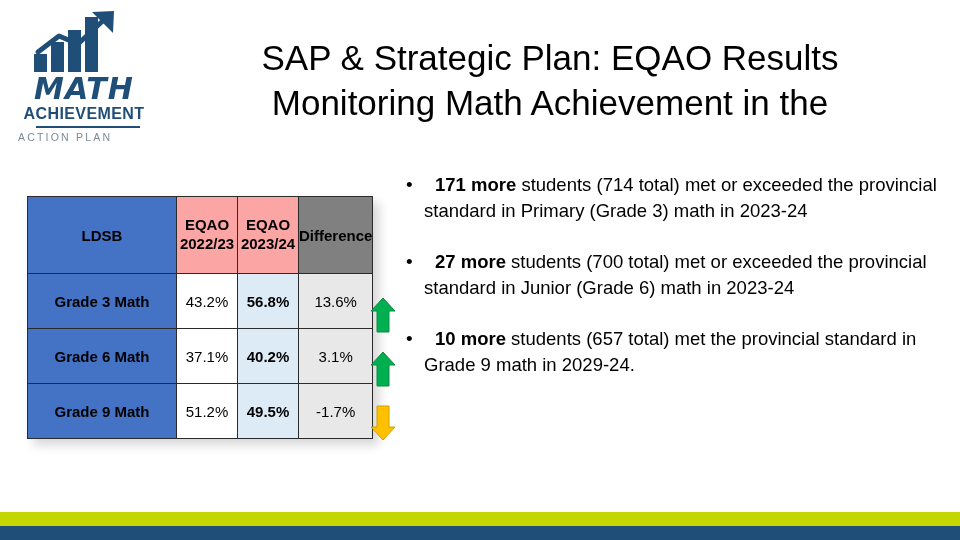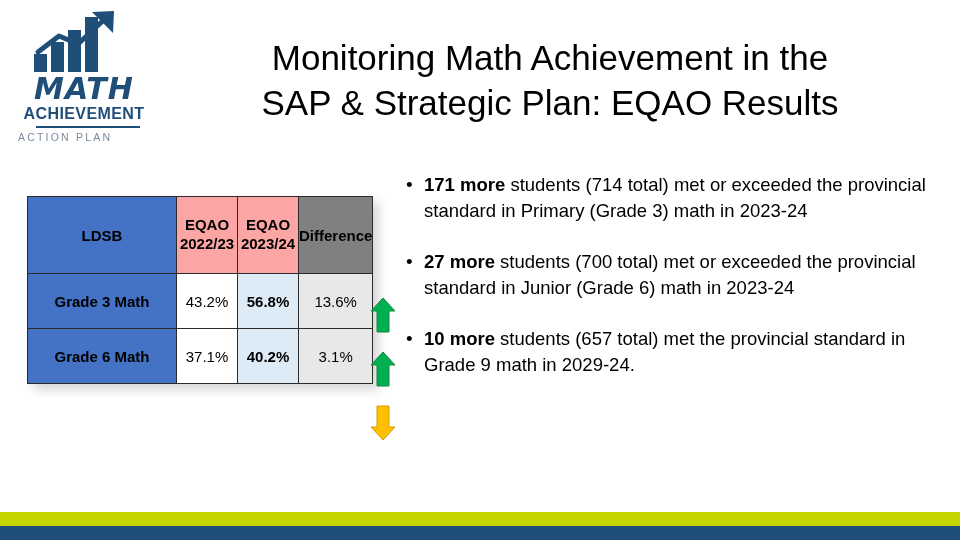--- a/index.html
+++ b/index.html
@@ -179,21 +179,21 @@
     flex: 0 0 18px;
     font-size: 19px;
     line-height: 1.38;
     color: #000;
   }
   .bullet-text {
     font-size: 18.5px;
     line-height: 1.38;
     color: #000;
   }
-  .bullet-text b { font-weight: bold; }
+  .bullet-text b { font-weight: bold; margin-left: 11px; }
 
   
   .footer-green {
     position: absolute;
     left: 0;
     bottom: 14px;
     width: 960px;
     height: 14px;
     background: #c3d600;
   }
@@ -220,22 +220,22 @@
       <polygon points="66,2 88,1 87,23" fill="#1f4e79"></polygon>
     </svg>
   </div>
   <div class="logo-math">MATH</div>
   <div class="logo-ach">ACHIEVEMENT</div>
   <div class="logo-line"></div>
   <div class="logo-plan">ACTION PLAN</div>
 </div>
 
 <div class="title">
+  <span class="title-line">SAP &amp; Strategic Plan: EQAO Results</span>
   <span class="title-line">Monitoring Math Achievement in the</span>
-  <span class="title-line">SAP &amp; Strategic Plan: EQAO Results</span>
 </div>
 
 <div class="table-wrap">
   <table class="eqao">
     <tbody>
       <tr>
         <td class="c-label hdr-ldsb">LDSB</td>
         <td class="c-col hdr-sm">
           <div>EQAO</div>
           <div>2022/23</div>
@@ -254,20 +254,26 @@
         <td class="c-diff cell-diff">13.6%</td>
       </tr>
 
       <tr>
         <td class="c-label row-label">Grade 6 Math</td>
         <td class="c-col cell-plain">37.1%</td>
         <td class="c-col cell-hl">40.2%</td>
         <td class="c-diff cell-diff">3.1%</td>
       </tr>
 
+      <tr>
+        <td class="c-label row-label">Grade 9 Math</td>
+        <td class="c-col cell-plain">51.2%</td>
+        <td class="c-col cell-hl">49.5%</td>
+        <td class="c-diff cell-diff">-1.7%</td>
+      </tr>
     </tbody>
   </table>
 </div>
 
 <div class="arrows">
   <div class="arrow-cell">
     <svg width="26" height="36" viewBox="0 0 26 36">
       <polygon points="13,1 25,14 19,14 19,35 7,35 7,14 1,14" fill="#00b050" stroke="#0b8a3e" stroke-width="1"></polygon>
     </svg>
   </div>

